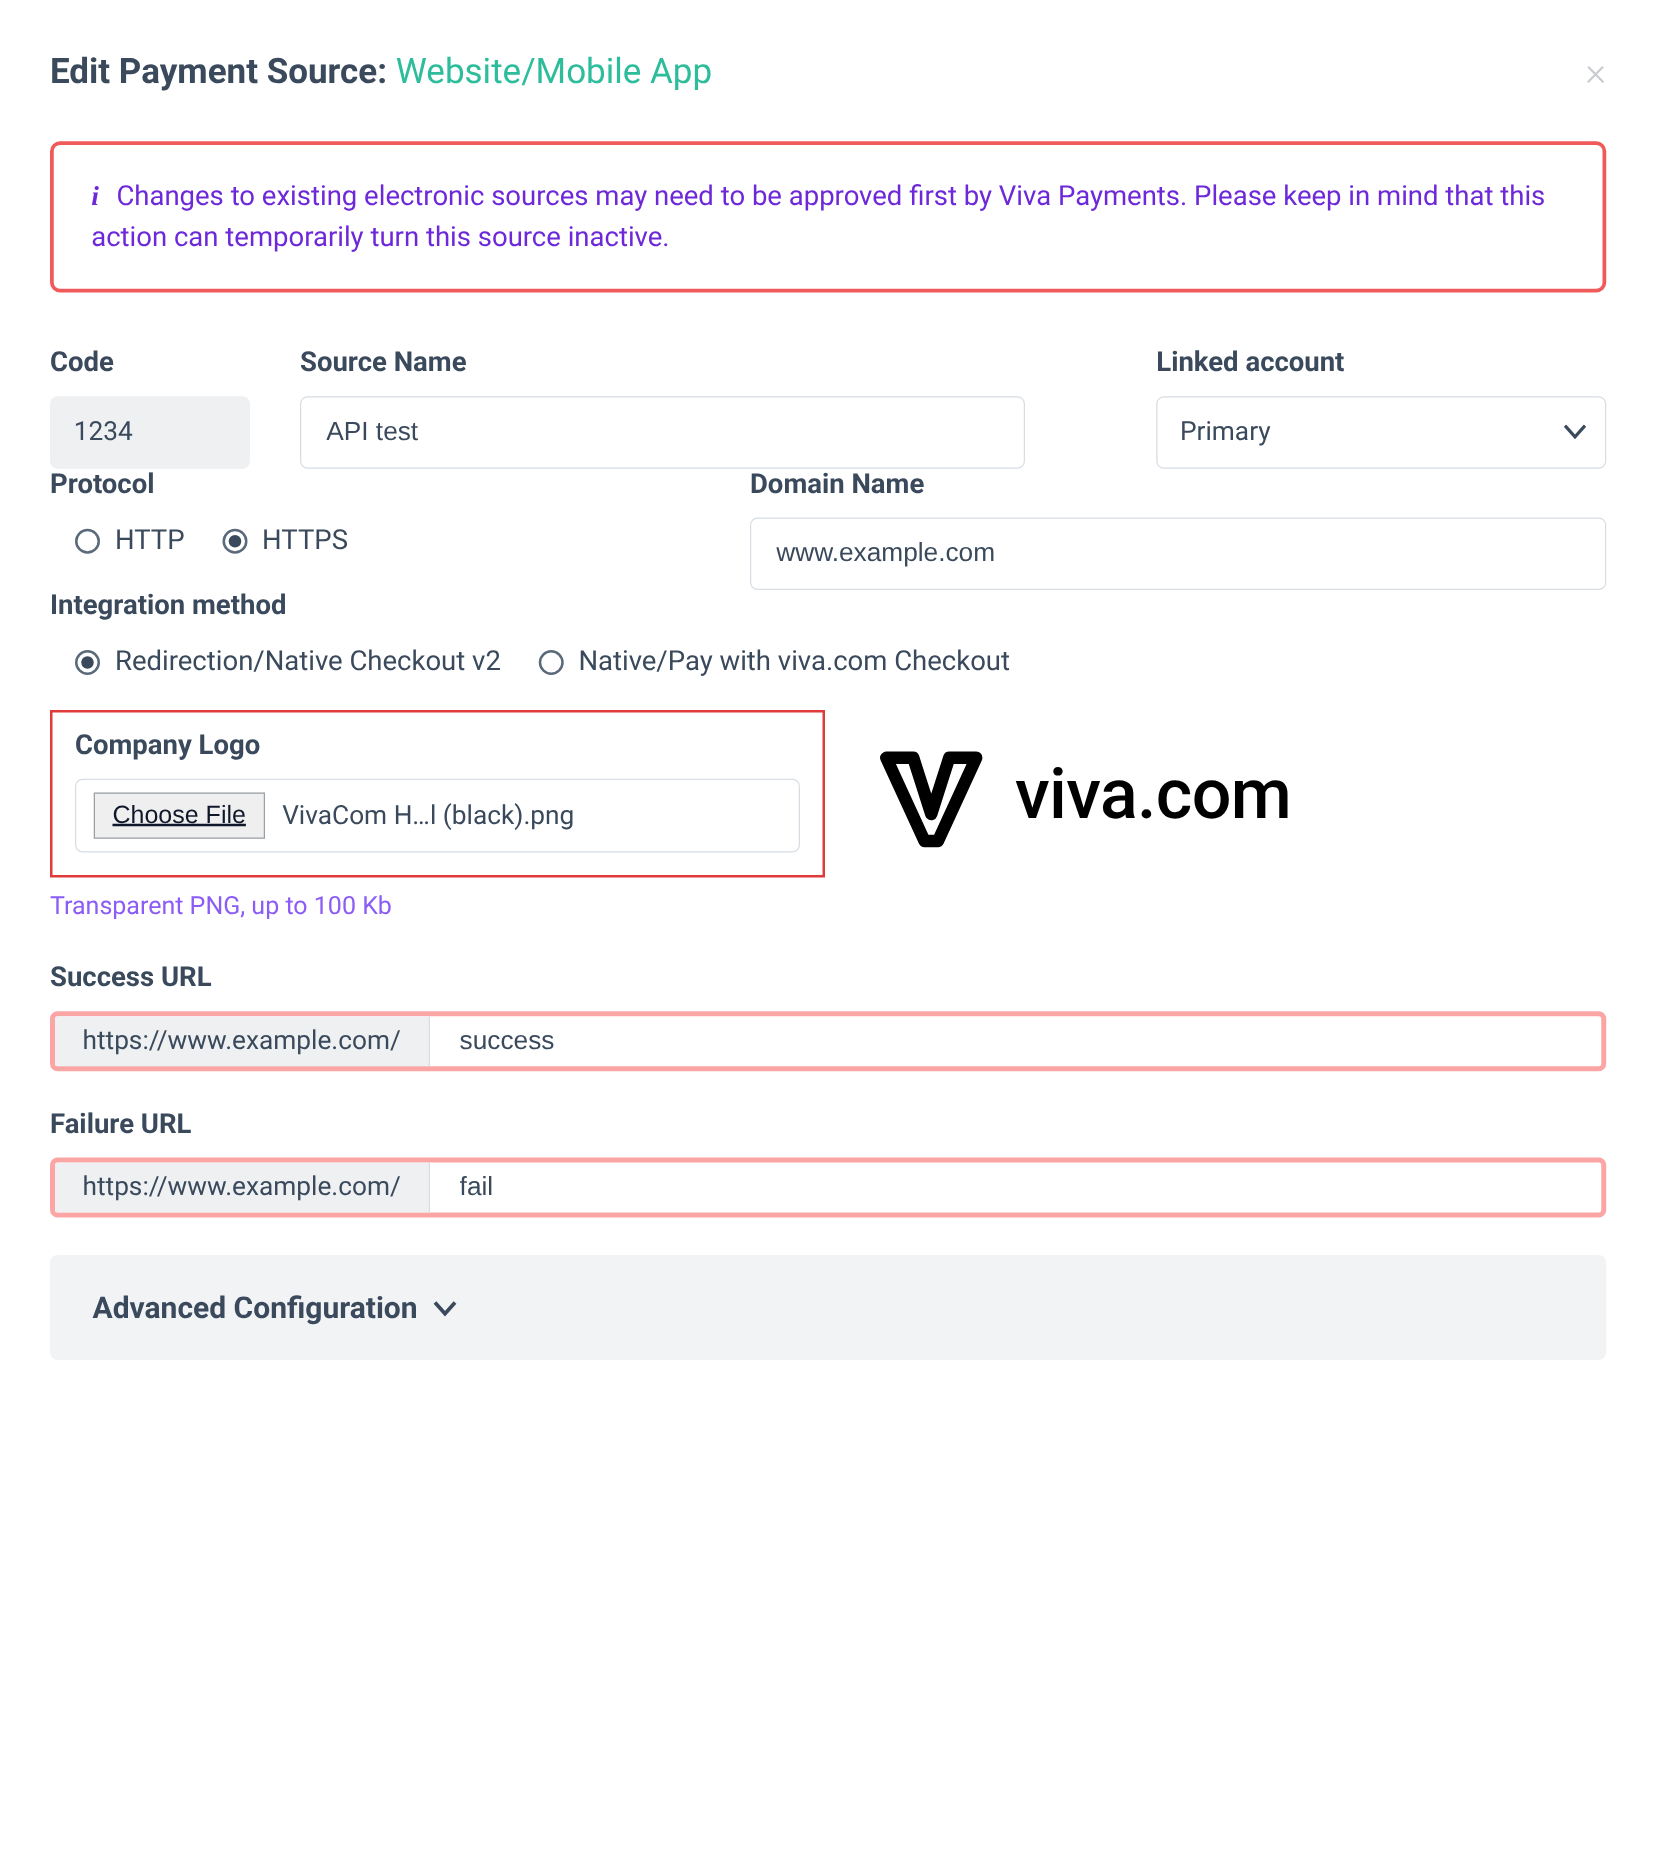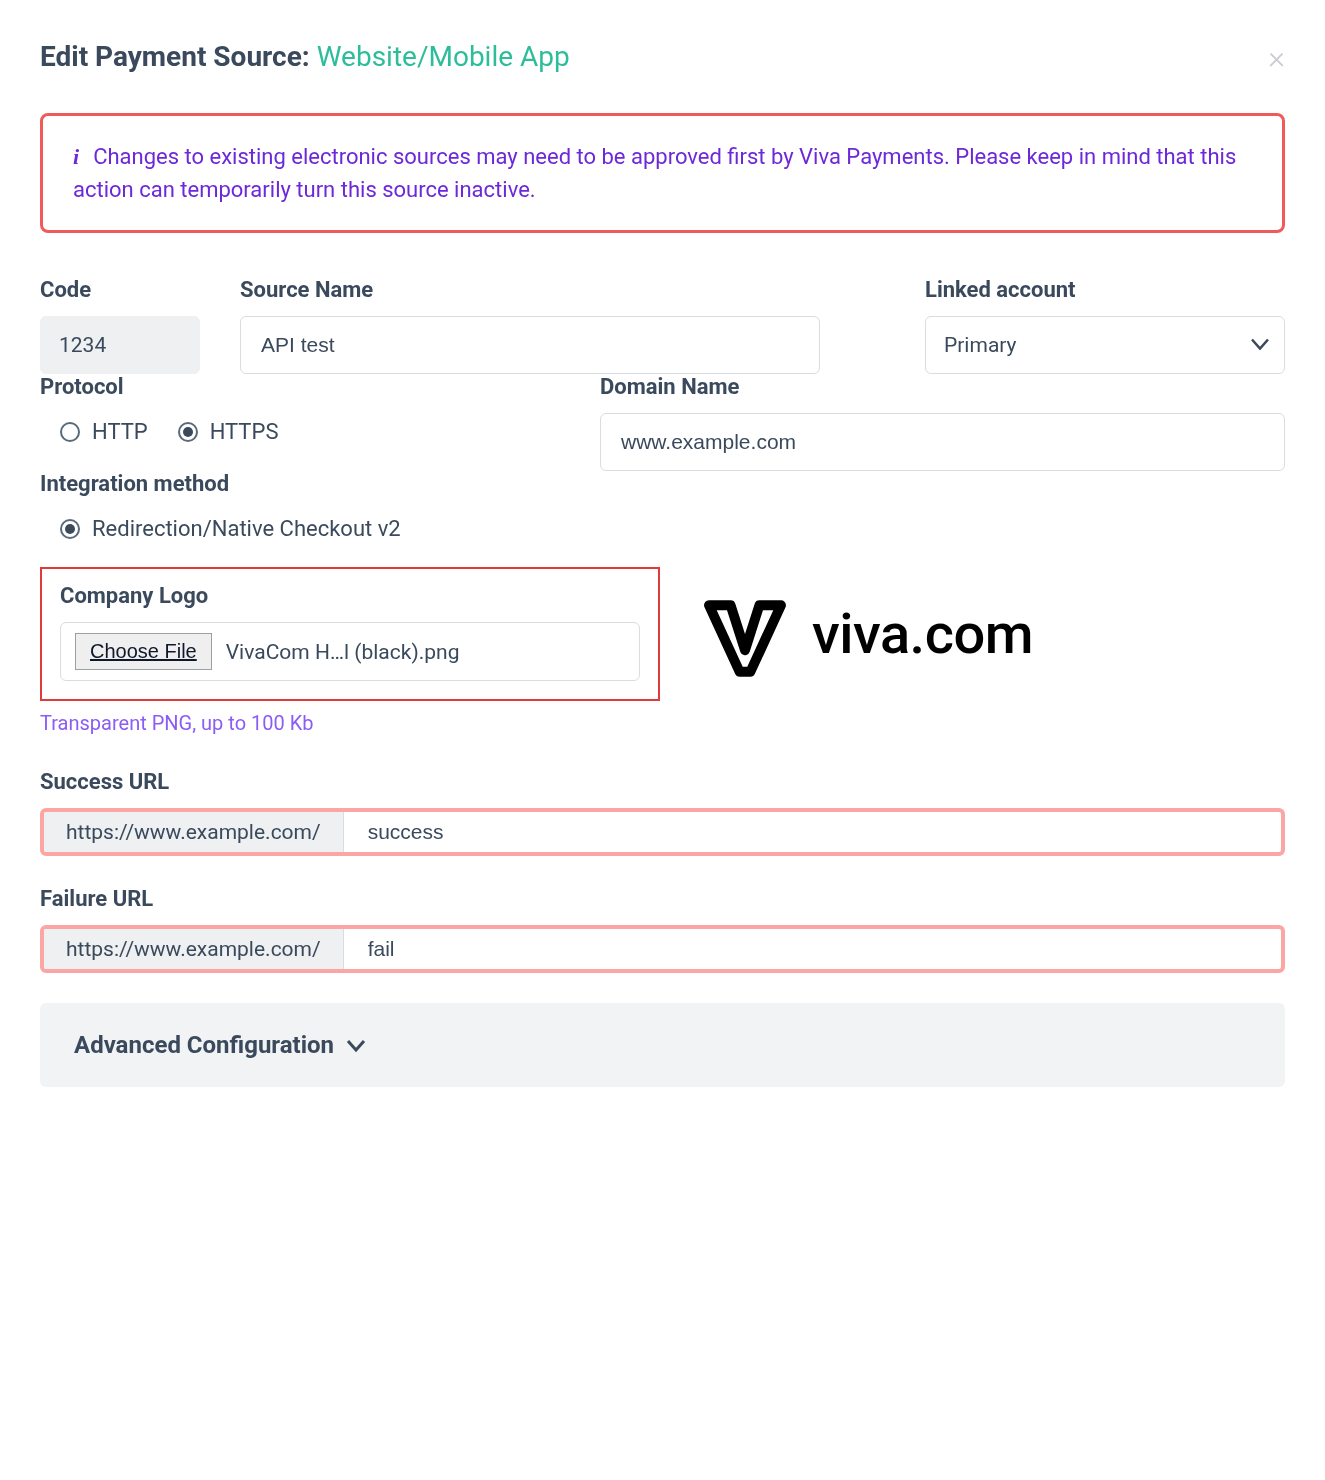--- a/index.html
+++ b/index.html
@@ -274,20 +274,24 @@
   </div>
 </div>
 
 <div class="col" style="margin-bottom:26px;">
   <div class="label">Integration method</div>
   <div class="radio-row" style="padding-left:20px;">
     <div class="radio">
       <span class="radio-circle checked"></span>
       <span>Redirection/Native Checkout v2</span>
     </div>
+    <div class="radio">
+      <span class="radio-circle"></span>
+      <span>Native/Pay with viva.com Checkout</span>
+    </div>
   </div>
 </div>
 
 <div class="logo-section">
   <div class="logo-left">
     <div class="label">Company Logo</div>
     <div class="file-row">
       <button class="choose-btn">Choose File</button>
       <span>VivaCom H…l (black).png</span>
     </div>

